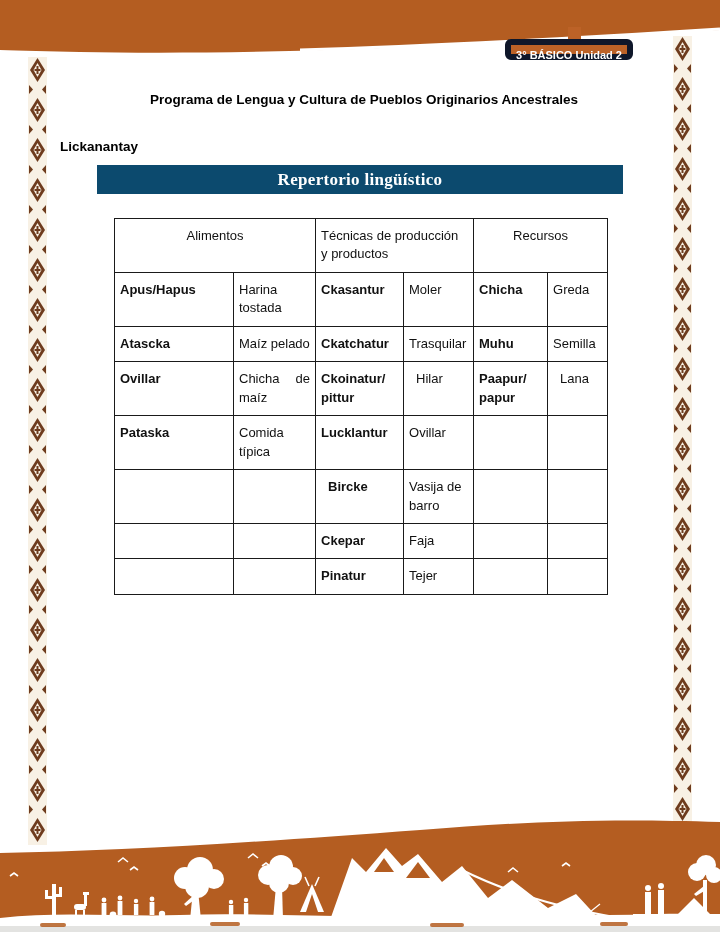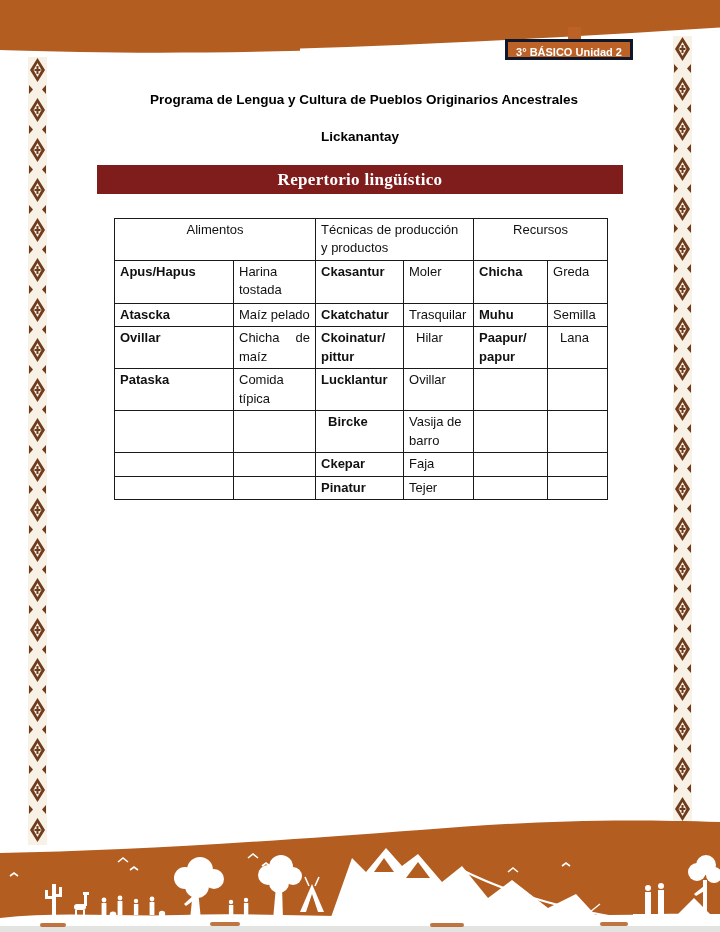--- a/index.html
+++ b/index.html
@@ -4,45 +4,45 @@
 <style>
   html,body{margin:0;padding:0;}
   body{
     width:720px;height:932px;position:relative;background:#ffffff;
     font-family:"Liberation Sans", sans-serif;color:#111;overflow:hidden;
   }
   
   .top-band{position:absolute;left:0;top:0;width:720px;height:70px;}
   .unit-badge{
     position:absolute;left:505px;top:39px;width:128px;height:21px;
-    background:#bc6227;border:3px solid #0f172a;border-radius:0;
+    background:#bc6227;border:6px solid #0f172a;border-radius:6px;
     color:#fff;font-size:11px;font-weight:bold;line-height:21px;text-align:center;
     box-sizing:border-box;z-index:3;
   }
   .badge-tab{position:absolute;left:568px;top:27px;width:13px;height:15px;background:#bc6227;z-index:2;}
   
   .pattern-left{position:absolute;left:28px;top:57px;z-index:1;}
   .pattern-right{position:absolute;left:673px;top:36px;z-index:1;}
   
   .program-title{position:absolute;left:68px;right:60px;top:92px;text-align:center;
     font-size:13.5px;font-weight:bold;color:#000;}
-  .culture-title{position:absolute;left:60px;right:60px;top:129px;text-align:center;
+  .culture-title{position:absolute;left:60px;right:60px;top:139px;text-align:left;
     font-size:13.5px;font-weight:bold;color:#000;}
   .section-banner{
-    position:absolute;left:97px;top:165px;width:526px;height:29px;background:#7f1d1d;
+    position:absolute;left:97px;top:165px;width:526px;height:29px;background:#0c4a6e;
     color:#fff;text-align:center;line-height:29px;
     font-family:"Liberation Serif", serif;font-weight:bold;font-size:17px;letter-spacing:.3px;
   }
   
   .vocab-table{
     position:absolute;left:114px;top:218px;width:493px;border-collapse:collapse;
     table-layout:fixed;font-size:13px;
   }
   .vocab-table th,.vocab-table td{
-    border:1.5px solid #1a1a1a;padding:2px 5px;vertical-align:top;line-height:1.42;
+    border:1.5px solid #1a1a1a;padding:8px 5px;vertical-align:top;line-height:1.42;
     overflow:hidden;
   }
   .vocab-table th{font-weight:normal;font-size:13px;}
   .th-center{text-align:center;}
   .th-left{text-align:left;}
   td.term{font-weight:bold;white-space:pre-line;}
   td.def{font-weight:normal;}
   td.justify{text-align:justify;text-align-last:justify;}
   td.indent-sm{padding-left:12px;}
   tr.r-h{height:40px;} tr.r0{height:43px;} tr.r1{height:21px;} tr.r2{height:40px;}

